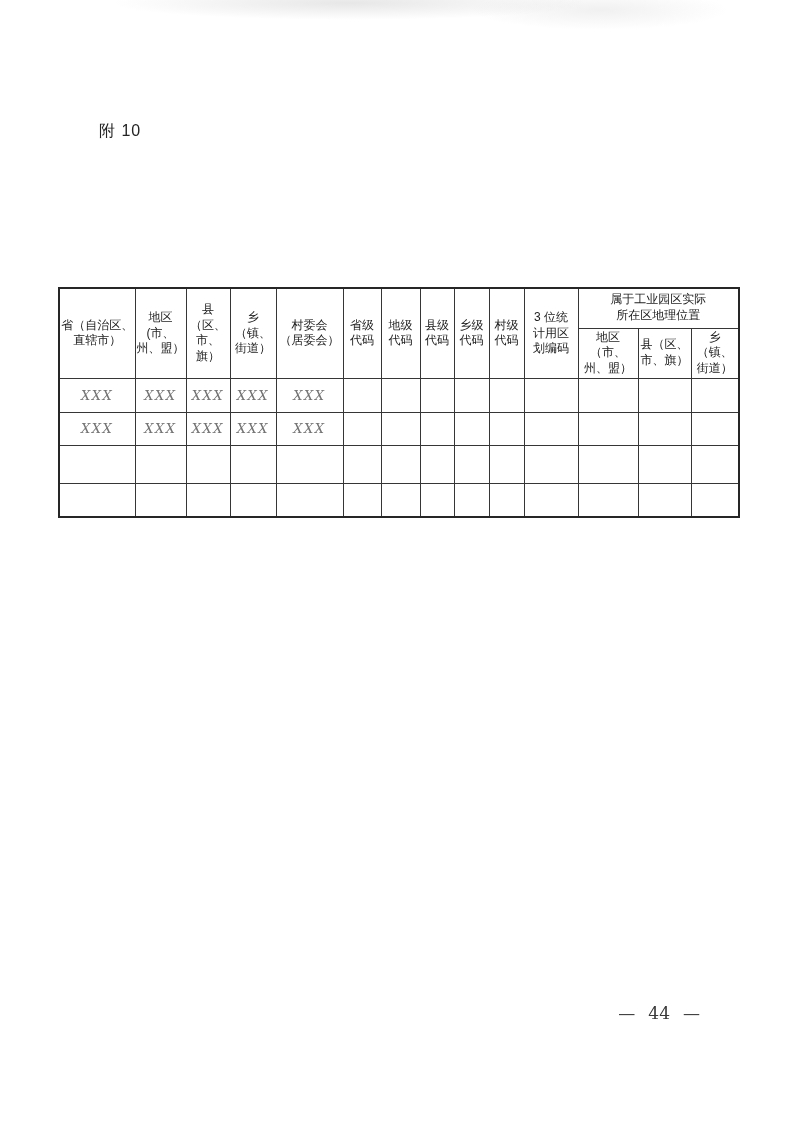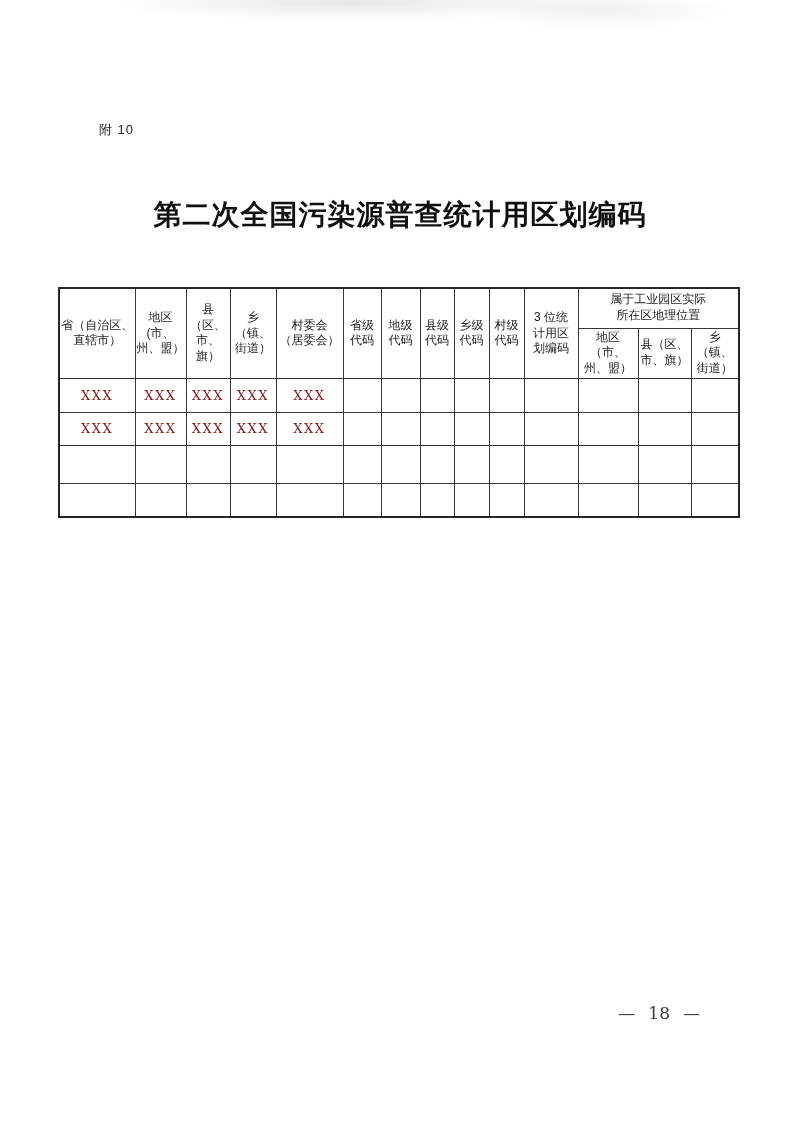--- a/index.html
+++ b/index.html
@@ -16,21 +16,21 @@
   
   .scan-smudge {
     position: absolute; pointer-events: none;
     background: radial-gradient(ellipse at center, rgba(120,120,120,0.18), rgba(120,120,120,0) 70%);
   }
   .smudge-a { left: 110px; top: -14px; width: 480px; height: 34px; }
   .smudge-b { left: 470px; top: -10px; width: 260px; height: 40px; opacity: .6; }
 
   .attachment-label {
     position: absolute; left: 99px; top: 121px;
-    font-size: 13px; letter-spacing: 1px; color: #242424;
+    font-size: 16px; letter-spacing: 1px; color: #242424;
   }
 
   .doc-title {
     position: absolute; left: 0; top: 196px; width: 800px;
     text-align: center;
     font-family: "DejaVu Serif", "Liberation Serif", serif;
     font-weight: bold;
     font-size: 28px; letter-spacing: 1px;
     color: #101010;
   }
@@ -59,42 +59,42 @@
   tr.h-group { height: 40px; }
   tr.h-sub   { height: 42px; }
   tr.body-r1 { height: 34px; }
   tr.body-r2 { height: 33px; }
   tr.body-r3 { height: 38px; }
   tr.body-r4 { height: 34px; }
   .code-table td {
     font-family: "DejaVu Serif", "Liberation Serif", serif;
     font-size: 13px;
     letter-spacing: 1.5px;
-    color: #7f1d1d;
+    color: #737373;
+    font-style: italic;
   }
 
   .page-footer {
     position: absolute; top: 1003px; right: 100px;
     display: flex; align-items: center; gap: 13px;
     font-family: "DejaVu Serif", "Liberation Serif", serif;
     font-size: 17px;
     color: #3a3a3a;
   }
 </style>
 </head>
 <body>
 
 <div class="page">
 
   <div class="scan-smudge smudge-a"></div>
   <div class="scan-smudge smudge-b"></div>
 
   <div class="attachment-label">附 10</div>
 
-  <div class="doc-title">第二次全国污染源普查统计用区划编码</div>
 
   <table class="code-table">
     <colgroup>
       <col style="width:76px">
         <col style="width:51px">
         <col style="width:44px">
         <col style="width:46px">
       <col style="width:67px">
         <col style="width:38px">
         <col style="width:39px">
@@ -206,17 +206,17 @@
         <td></td>
         <td></td>
         <td></td>
         <td></td>
       </tr>
     </tbody>
   </table>
 
   <div class="page-footer">
     <span>—</span>
-    <span>18</span>
+    <span>44</span>
     <span>—</span>
   </div>
 
 </div>
 
 </body></html>

